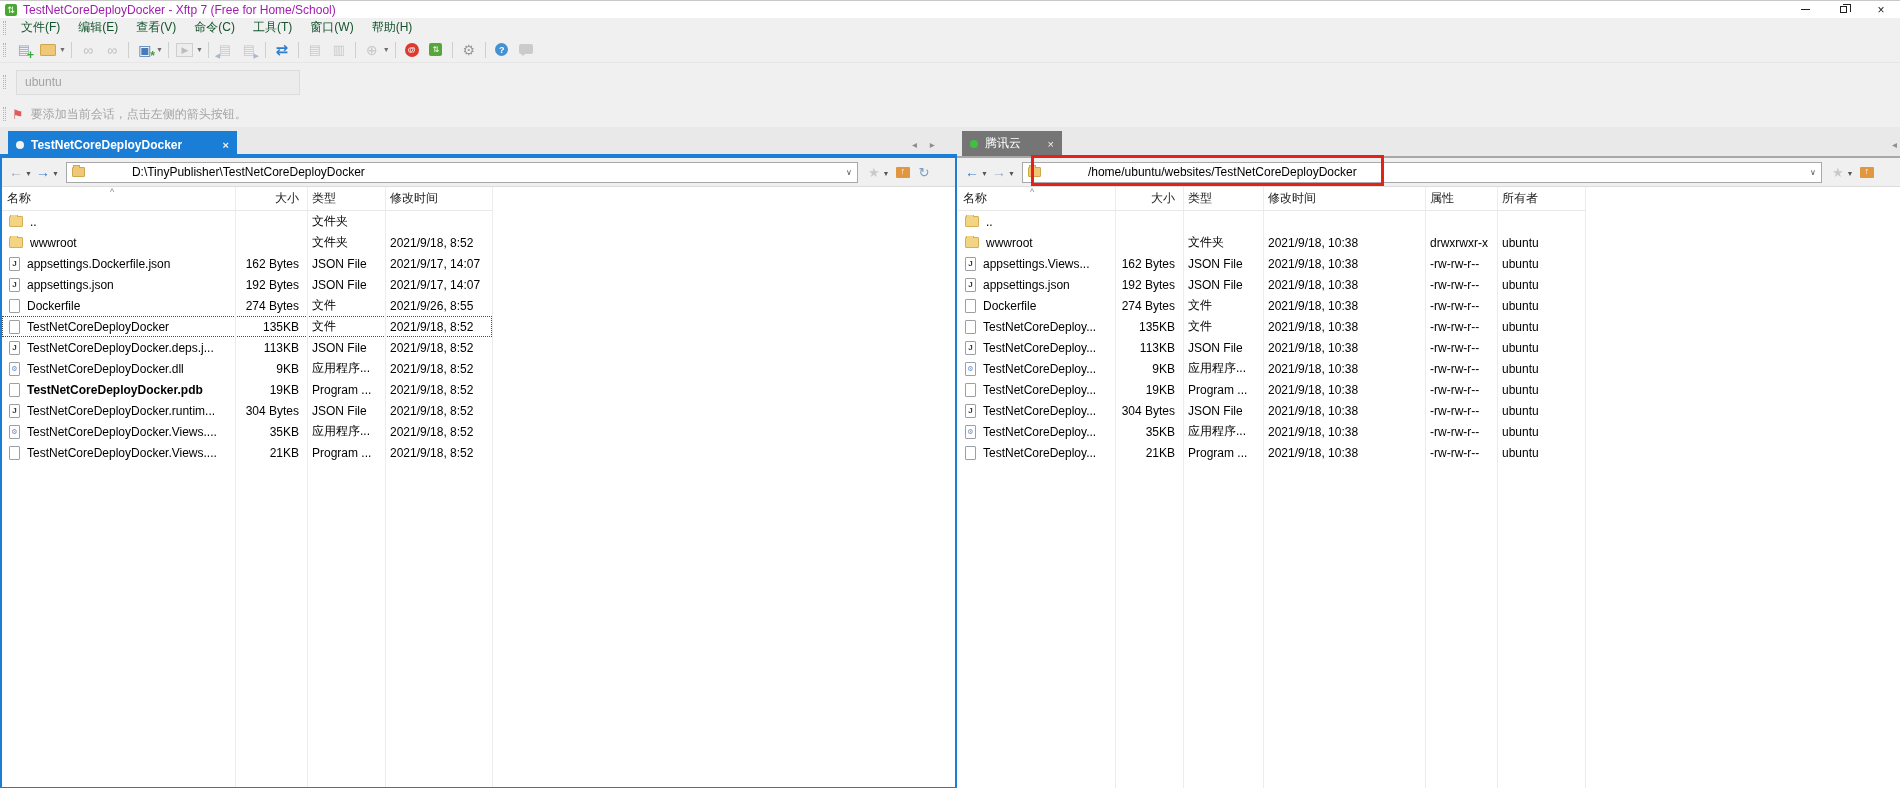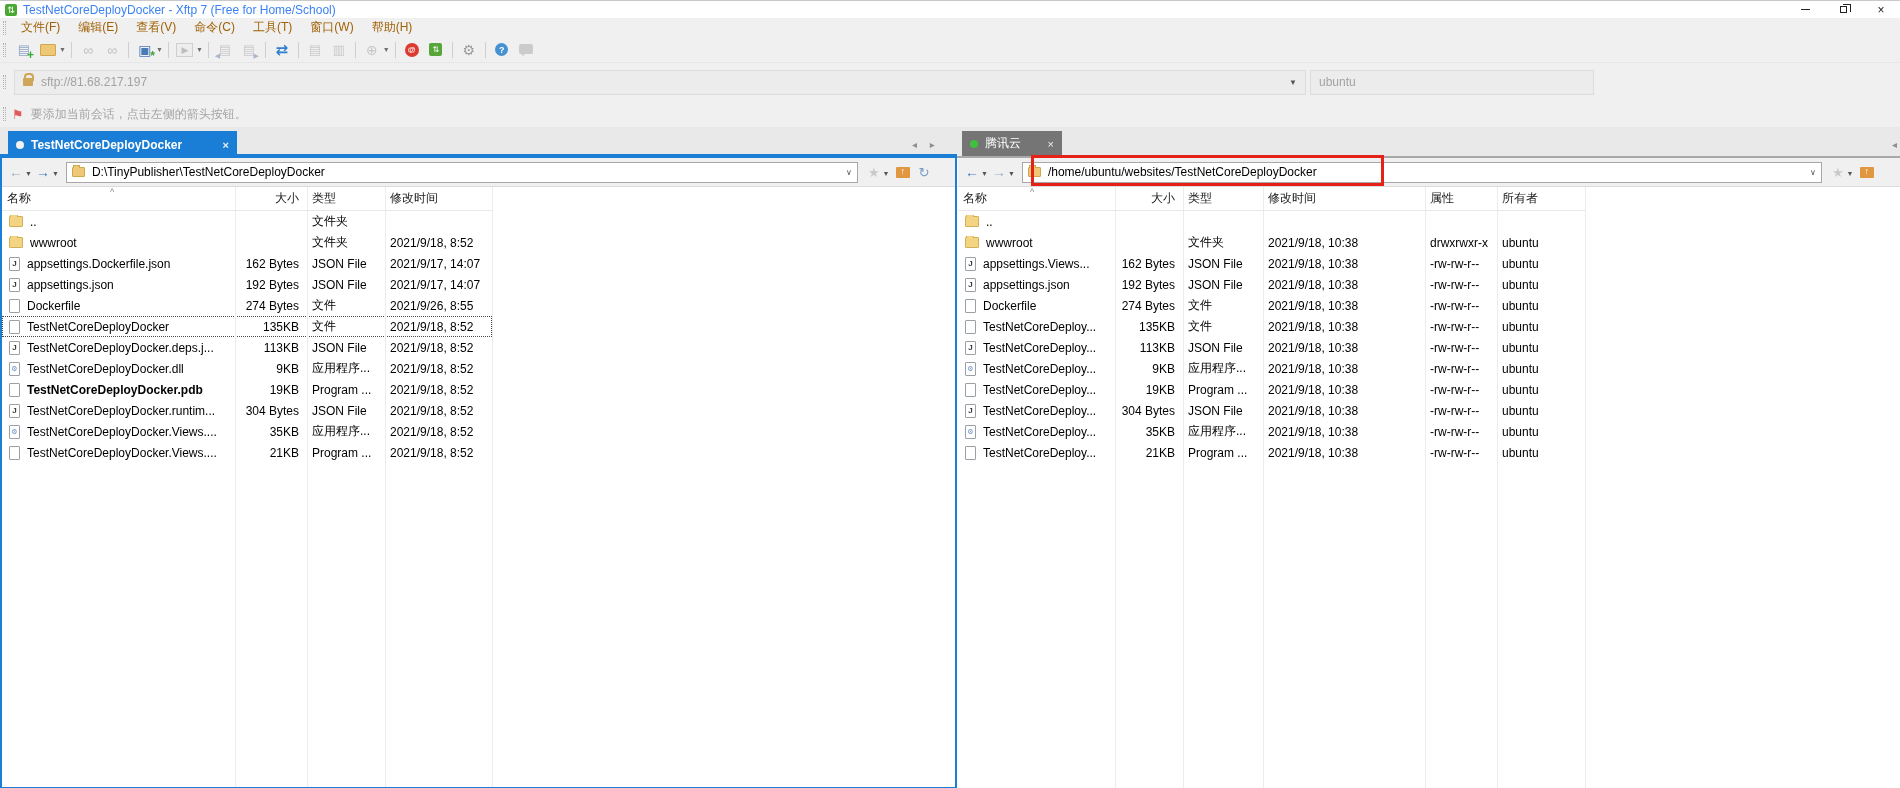--- a/index.html
+++ b/index.html
@@ -4,33 +4,33 @@
 <style>
   * { margin:0; padding:0; box-sizing:border-box; }
   html,body { width:1900px; height:788px; overflow:hidden; background:#fff;
     font-family:"Liberation Sans","DejaVu Sans",sans-serif; font-size:12px; color:#000; }
   .app { position:relative; width:1900px; height:788px; background:#fff; border-top:1px solid #c9c9c9; }
 
   
   .titlebar { height:17px; background:#fff; display:flex; align-items:center; position:relative; }
   .appicon { width:12px; height:12px; margin-left:5px; background:#4aa832; border-radius:2px;
     color:#fff; font-size:9px; line-height:12px; text-align:center; }
-  .title-text { margin-left:6px; font-size:12px; color:#3b82f6; }
+  .title-text { margin-left:6px; font-size:12px; color:#a21caf; }
   .winctl { position:absolute; right:0; top:0; height:17px; display:flex; }
   .wbtn { width:38px; height:17px; display:flex; align-items:center; justify-content:center; color:#222; }
   .ic-min { width:9px; height:1px; background:#222; display:block; }
   .ic-restore { width:7px; height:7px; border:1px solid #222; display:block; position:relative; background:#fff; }
   .ic-restore:before { content:""; position:absolute; top:-3px; left:2px; width:7px; height:7px; border:1px solid #222; border-left:none; border-bottom:none; }
   .ic-close { font-size:12px; }
 
   
   .bar { background:#f0f0f0; display:flex; align-items:center; }
   .grip { width:3px; height:14px; border-left:1px dotted #b3b3b3; border-right:1px dotted #b3b3b3; margin:0 6px 0 3px; }
   .menubar { height:19px; }
-  .menu-item { padding:0 9px; height:100%; display:flex; align-items:center; color:#a16207; }
+  .menu-item { padding:0 9px; height:100%; display:flex; align-items:center; color:#14532d; }
 
   .toolbar { height:26px; border-bottom:1px solid #e6e6e6; }
   .tsep { width:1px; height:16px; background:#cfcfcf; margin:0 4px; }
   .tbtn { position:relative; width:22px; height:20px; margin:0 1px; display:flex; align-items:center; justify-content:center; font-size:13px; }
   .tdrop { font-size:7px; color:#6e6e6e; margin:0 1px 0 -1px; }
   .tbi-new-session:before { content:"▤"; color:#8fa7c6; }
   .tbi-new-session:after { content:"+"; position:absolute; right:1px; bottom:-2px; color:#2fae2f; font-weight:bold; font-size:12px; }
   .tbi-open-folder:before { content:""; width:14px; height:10px; background:#eec876; border:1px solid #cfa84e; border-radius:1px; }
   .tbi-disconnect:before, .tbi-disconnect-all:before { content:"∞"; color:#c2c2c2; font-size:14px; }
   .tbi-session-properties:before { content:"▣"; color:#4a7ab8; font-size:14px; }
@@ -82,21 +82,21 @@
   
   .panes { position:relative; height:631px; }
   .pane { position:absolute; top:0; height:631px; background:#fff; overflow:hidden; }
   .pane-left { left:0; width:957px; border-left:2px solid #1b7ed6; border-right:2px solid #1b7ed6; border-bottom:2px solid #1b7ed6; }
   .pane-right { left:958px; width:942px; }
   .nav { height:29px; background:#f0f0f0; border-bottom:1px solid #dcdcdc; display:flex; align-items:center; padding-left:6px; }
   .nv { font-size:14px; margin:0 1px; }
   .nv-drop { font-size:7px; color:#555; margin:3px 3px 0 1px; }
   .arrow-enabled { color:#3c78c8; }
   .arrow-muted { color:#9cadc2; }
-  .combo { height:21px; background:#fff; border:1px solid #a8a8a8; display:flex; align-items:center; padding:0 5px; margin-left:4px; }
+  .combo { height:21px; background:#fff; border:1px solid #a8a8a8; display:flex; align-items:center; padding:0 5px; margin-left:4px;gap:40px; }
   .combo-left { width:792px; }
   .combo-right { width:800px; }
   .combo .path { margin-left:7px; color:#000; white-space:nowrap; }
   .mini-folder { width:13px; height:10px; background:#eec876; border:1px solid #cfa84e; border-radius:1px; position:relative; flex:none; }
   .mini-folder:before { content:""; position:absolute; top:-3px; left:0; width:5px; height:2px; background:#eec876; border:1px solid #cfa84e; border-bottom:none; }
   .nav-icons { display:flex; align-items:center; margin-left:8px; }
   .star { color:#c9c9c9; font-size:13px; margin:0 2px; }
   .home { width:14px; height:11px; background:#e0973f; border-radius:1px; position:relative; margin:0 4px; }
   .home:after { content:"↑"; position:absolute; left:4px; top:-1px; color:#fff; font-size:9px; font-weight:bold; }
   .refresh { color:#7aa0c8; font-size:13px; margin:0 4px; }
@@ -186,25 +186,20 @@
         <div class="tsep"></div>
         <span class="tbtn tbi-settings"></span>
         <div class="tsep"></div>
         <span class="tbtn tbi-help"></span>
         <span class="tbtn tbi-feedback"></span>
       </div>
   </div>
 
   <div class="bar addrbar">
     <div class="grip"></div>
-    <div class="fld fld-url">
-      <span class="lock"></span>
-      <span>sftp://81.68.217.197</span>
-      <span class="combo-arrow">▼</span>
-    </div>
     <div class="fld fld-user">
       <span>ubuntu</span>
     </div>
   </div>
 
   <div class="bar infobar">
     <div class="grip"></div>
     <span class="flag">⚑</span>
     <span>要添加当前会话，点击左侧的箭头按钮。</span>
   </div>

